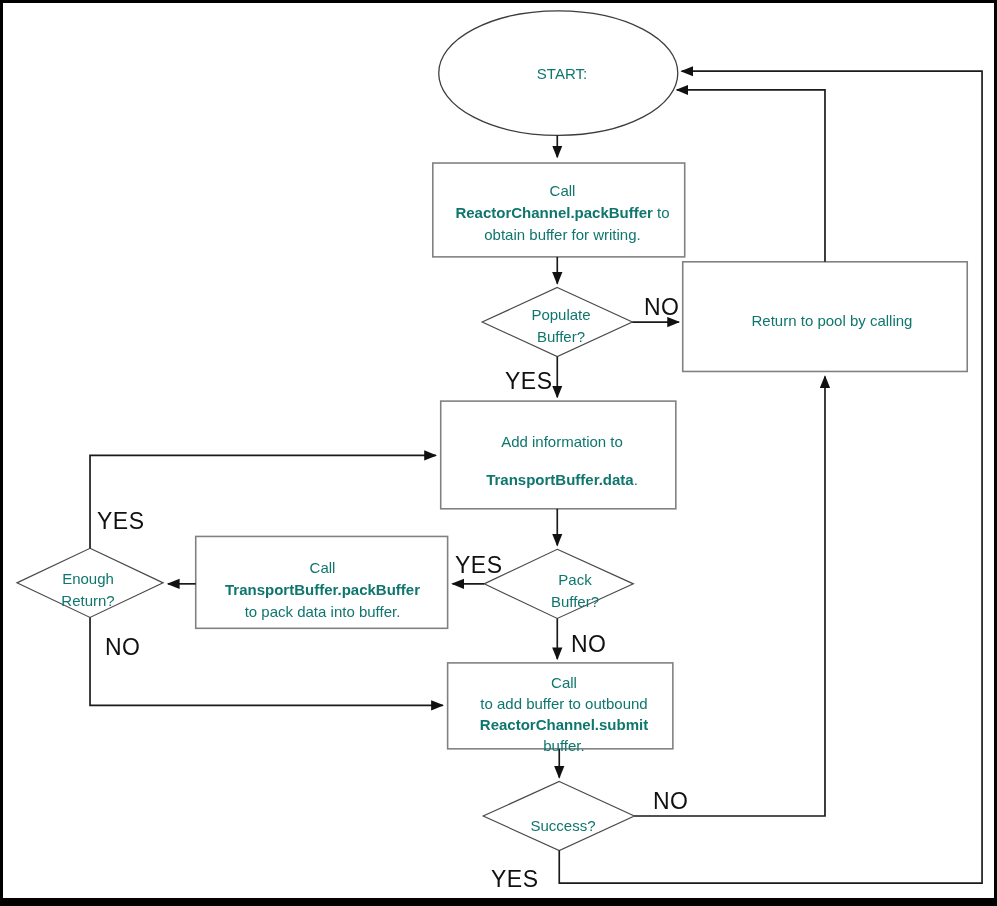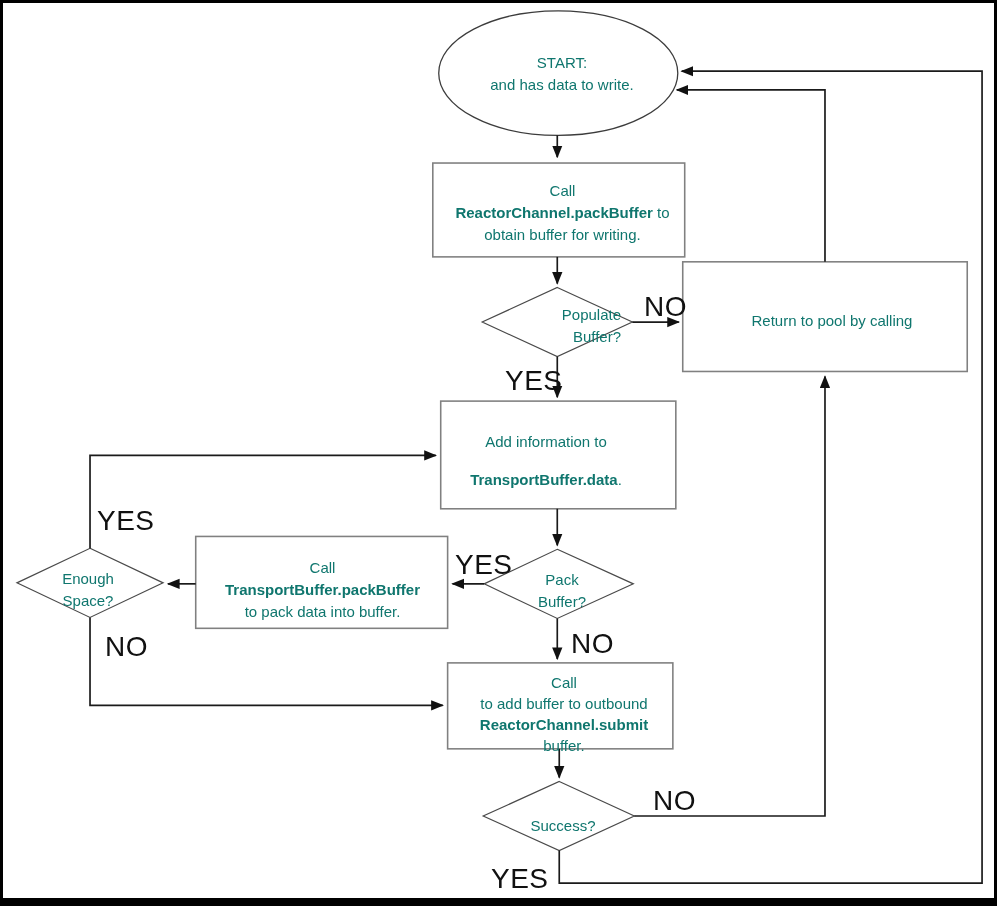--- a/index.html
+++ b/index.html
@@ -8,21 +8,21 @@
     border:3px solid #000; border-bottom-width:8px; background:#fff;
     font-family:"Liberation Sans", sans-serif; overflow:hidden;
   }
   .wires { position:absolute; left:0; top:0; width:100%; height:100%; }
   .nlabel {
     position:absolute; color:#0f766e; font-size:15px; line-height:22px;
     text-align:center; display:flex; flex-direction:column; justify-content:center;
   }
   .nlabel .line { display:block; }
   .b { font-weight:bold; }
-  .elabel { position:absolute; font-size:28px; line-height:24px; color:#111; letter-spacing:0.5px; }
+  .elabel { position:absolute; font-size:23px; line-height:24px; color:#111; letter-spacing:0.5px; }
   .tight { line-height:21px; }
 </style>
 </head>
 <body>
 
 <div class="canvas">
 
   <svg class="wires" viewBox="0 0 997 906">
     <defs>
       <marker id="arrow" viewBox="0 0 10 8" refX="9" refY="4" markerUnits="userSpaceOnUse" markerWidth="13" markerHeight="11" orient="auto">
@@ -54,57 +54,56 @@
       <polyline points="558,623 558,664" marker-end="url(#arrow)"></polyline>
       <polyline points="560,755 560,784" marker-end="url(#arrow)"></polyline>
       <polyline points="636,823 829,823 829,378" marker-end="url(#arrow)"></polyline>
       <polyline points="560,858 560,891 988,891 988,69 684,69" marker-end="url(#arrow)"></polyline>
       <polyline points="829,262 829,88 679,88" marker-end="url(#arrow)"></polyline>
     </g>
   </svg>
 
   <div class="nlabel" style="left:439px; top:38px; width:240px; height:66px;">
     <span class="line">START:</span>
-    <span class="line">and has data to write.</span>
   </div>
 
   <div class="nlabel" style="left:432px; top:162px; width:255px; height:95px;">
     <span class="line">Call</span>
     <span class="line"><b class="b">ReactorChannel.packBuffer</b><span> to</span></span>
     <span class="line">obtain buffer for writing.</span>
   </div>
 
-  <div class="nlabel" style="left:498px; top:301px; width:120px; height:44px;align-items:flex-end;">
+  <div class="nlabel" style="left:498px; top:301px; width:120px; height:44px;">
     <span class="line">Populate</span>
     <span class="line">Buffer?</span>
   </div>
 
   <div class="nlabel" style="left:685px; top:262px; width:288px; height:111px;">
     <span class="line">Return to pool by calling</span>
   </div>
 
-  <div class="nlabel" style="left:424px; top:403px; width:238px; height:109px;gap:16px;">
+  <div class="nlabel" style="left:440px; top:403px; width:238px; height:109px;gap:16px;">
     <span class="line">Add information to</span>
     <span class="line"><b class="b">TransportBuffer.data</b><span>.</span></span>
   </div>
 
-  <div class="nlabel" style="left:499px; top:566px; width:120px; height:44px;">
+  <div class="nlabel" style="left:512px; top:566px; width:120px; height:44px;">
     <span class="line">Pack</span>
     <span class="line">Buffer?</span>
   </div>
 
   <div class="nlabel" style="left:192px; top:540px; width:255px; height:93px;">
     <span class="line">Call</span>
     <span class="line"><b class="b">TransportBuffer.packBuffer</b></span>
     <span class="line">to pack data into buffer.</span>
   </div>
 
   <div class="nlabel" style="left:25px; top:565px; width:120px; height:44px;">
     <span class="line">Enough</span>
-    <span class="line">Space?</span>
+    <span class="line">Return?</span>
   </div>
 
   <div class="nlabel tight" style="left:447px; top:666px; width:228px; height:90px;">
     <span class="line">Call</span>
     <span class="line">to add buffer to outbound</span>
     <span class="line"><b class="b">ReactorChannel.submit</b></span>
     <span class="line">buffer.</span>
   </div>
 
   <div class="nlabel" style="left:500px; top:812px; width:120px; height:22px;">

